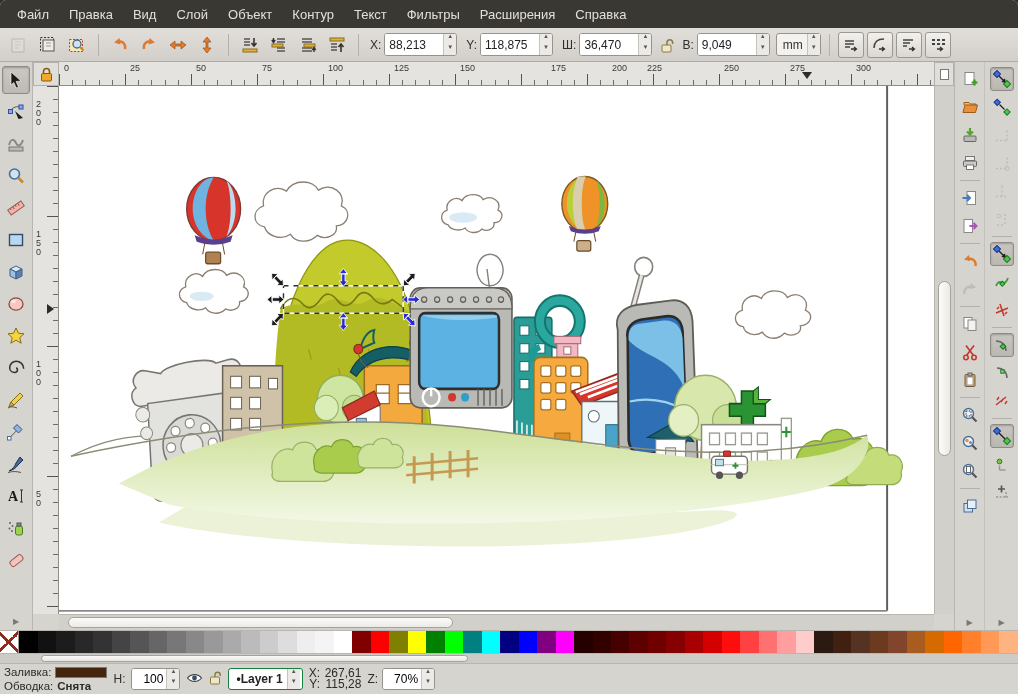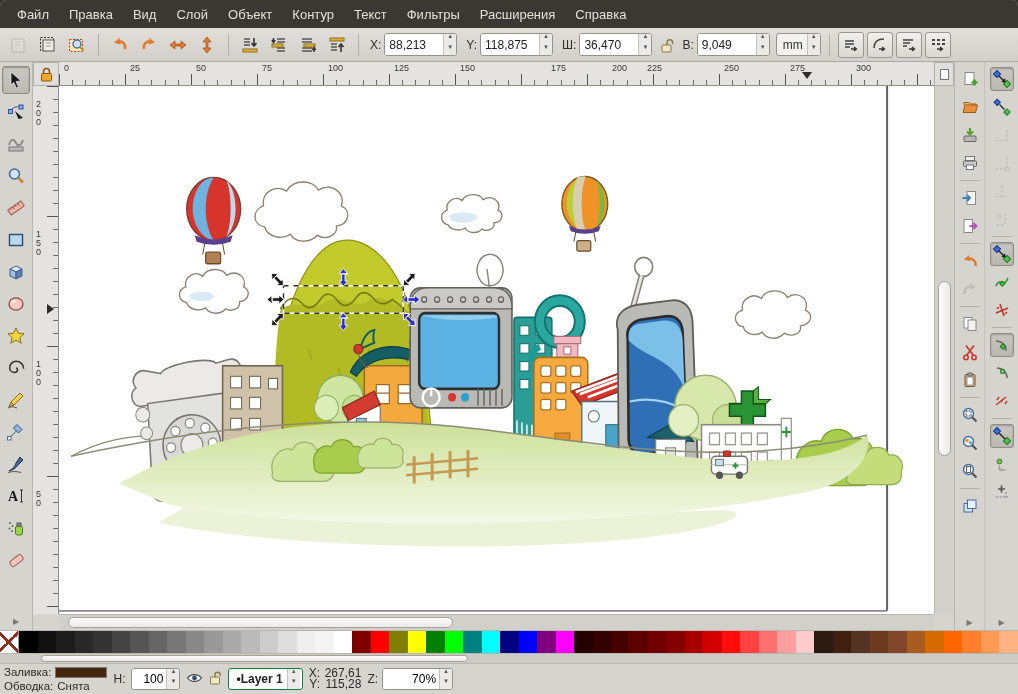--- a/index.html
+++ b/index.html
@@ -110,21 +110,21 @@
   .palette-scroll { height:10px; position:relative; background:#cdcbc6; border-top:1px solid #bab7b1; }
   .palette-thumb { position:absolute; left:4%; width:42%; top:1px; height:7px; border-radius:4px;
                    background:linear-gradient(#fbfaf8,#e8e6e2); border:1px solid #a5a29c; }
 
   
   .statusbar { flex:0 0 31px; background:#d6d4cf; border-top:1px solid #b9b6b0;
                display:flex; align-items:center; padding:0 4px; gap:6px; font-size:12px; color:#2d2c29; }
   .fs-block { display:flex; flex-direction:column; justify-content:center; gap:1px; font-size:11.5px; }
   .fs-row { display:flex; align-items:center; gap:4px; height:13px; }
   .fill-swatch { width:52px; height:11px; border:1px solid #7a7872; }
-  .stroke-none { font-weight:normal; }
+  .stroke-none { font-weight:bold; }
   .mini-spin { display:flex; border:1px solid #96938d; border-radius:3px; background:#fff; height:22px; overflow:hidden; }
   .mini-spin input { border:0; outline:0; width:34px; font-size:12px; text-align:right; padding:0 3px;
                      font-family:"Liberation Sans",sans-serif; }
   .layer-box { display:flex; align-items:center; border:1px solid #15803d; border-radius:3px;
                background:#fff; height:22px; padding:0 2px 0 7px; gap:4px; }
   .layer-box .lname { font-size:12px; font-weight:bold; color:#222; }
   .status-msg { flex:1 1 auto; white-space:nowrap; overflow:hidden; text-overflow:ellipsis; font-size:12.5px; }
   .status-msg b { font-weight:bold; }
   .coords { font-size:12px; line-height:11px; text-align:right; color:#2d2c29; flex:0 0 auto; }
   .coords .cv { display:inline-block; width:38px; text-align:right; }
@@ -1069,21 +1069,21 @@
           <span>▼</span>
         </div>
     </div>
     <div class="coords">
       <div><span>X:</span> <span class="cv">267,61</span></div>
       <div><span>Y:</span> <span class="cv">115,28</span></div>
     </div>
     <div class="zoom-group">
       <span class="spin-label">Z:</span>
       <div class="mini-spin">
-        <input readonly="" style="width: 56px;" value="70%">
+        <input readonly="" style="width: 38px;" value="70%">
         <div class="spin-arrows">
             <span>▲</span>
             <span>▼</span>
           </div>
       </div>
     </div>
   </div>
 </div>
 
 </body></html>

